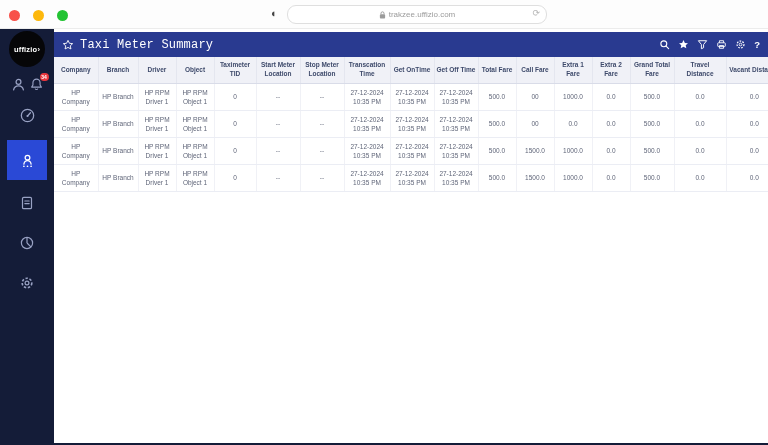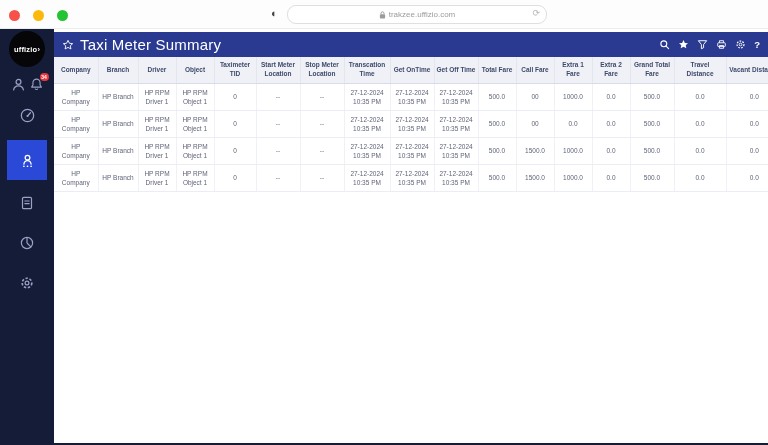--- a/index.html
+++ b/index.html
@@ -26,21 +26,21 @@
   .user-bell-row{display:flex;align-items:center;gap:3px;margin-top:10px;}
   .bell-wrap{position:relative;}
   .badge{position:absolute;top:-4px;right:-5px;background:#e8363d;color:#fff;font-size:5px;line-height:8px;min-width:9px;height:8px;border-radius:5px;text-align:center;font-weight:bold;}
   .nav-item{width:40px;height:34px;display:flex;align-items:center;justify-content:center;margin-top:6px;cursor:pointer;}
   .nav-item.active{background:#2a49d6;height:40px;margin-top:8px;}
   .nav-item svg{display:block;}
 
   .main{flex:1;display:flex;flex-direction:column;min-width:0;background:#fff;margin-top:3px;}
   .page-header{height:25px;background:#293a90;display:flex;align-items:center;padding:0 8px;gap:6px;flex:none;}
   .title-star{line-height:0;}
-  .page-title{color:#fff;font-size:15px;letter-spacing:.2px;}
+  .page-title{color:#fff;font-size:12px;letter-spacing:.2px;font-family:Liberation Mono, monospace;}
   .header-actions{margin-left:auto;display:flex;align-items:center;gap:8px;}
   .header-actions .h-icon{line-height:0;cursor:pointer;}
   .help-glyph{color:#fff;font-size:9.5px;font-weight:bold;cursor:pointer;}
 
   
   .table-wrap{flex:1;overflow:hidden;background:#fff;}
   table.grid{border-collapse:collapse;table-layout:fixed;width:728px;}
   table.grid th{background:#f0f1f7;color:#3e4a6b;font-size:6.5px;font-weight:bold;height:22px;padding:2px 2px;text-align:center;vertical-align:middle;border-right:1px solid #e4e6ef;border-bottom:1px solid #d9dce8;line-height:1.35;}
   table.grid td{color:#5f6578;font-size:6.5px;height:22px;padding:2px 3px;text-align:center;vertical-align:middle;border-right:1px solid #f0f1f6;border-bottom:1px solid #ebedf4;line-height:1.4;background:#fff;word-wrap:break-word;}
   table.grid th:last-child,table.grid td:last-child{border-right:none;}

